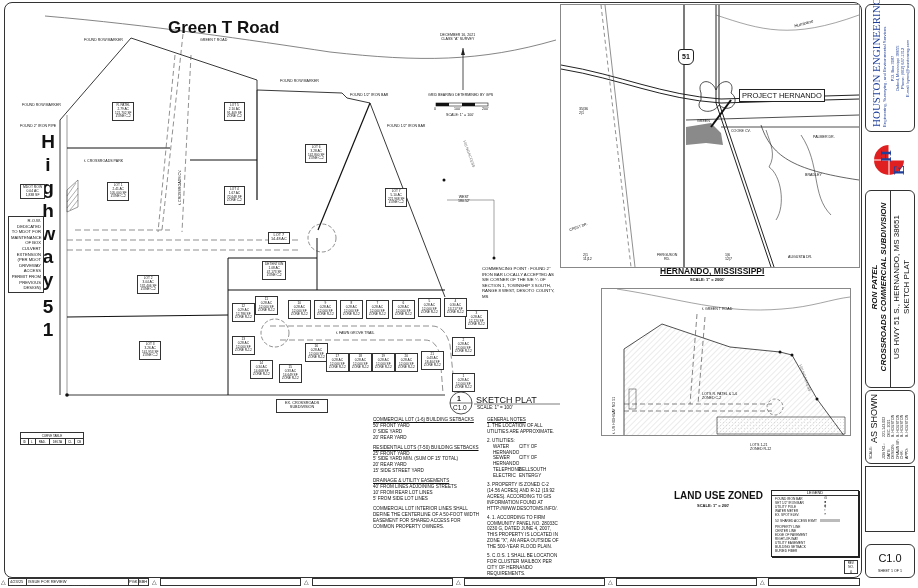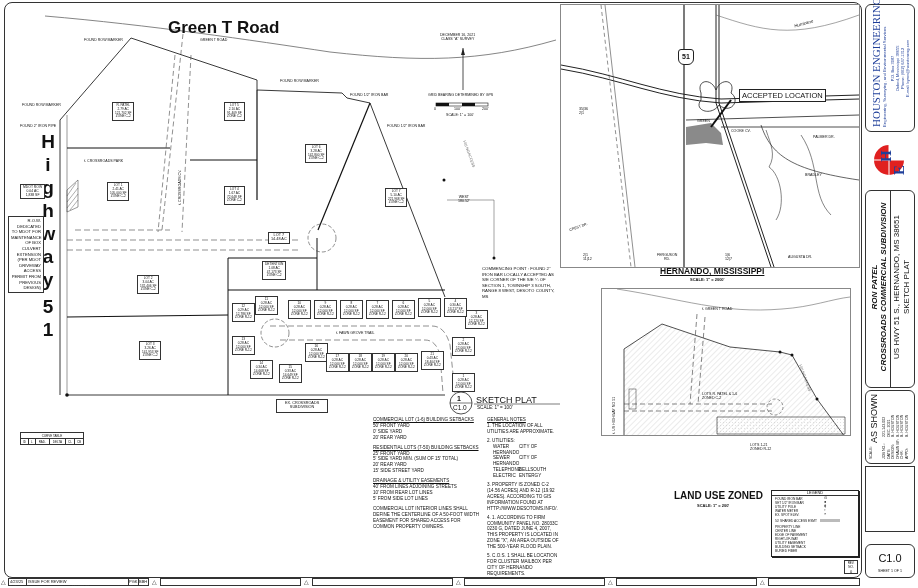--- a/index.html
+++ b/index.html
@@ -405,21 +405,21 @@
     <path d="M155,10 C200,25 230,35 298,10" fill="none" stroke="#666" stroke-width="0.6"></path>
     <polygon points="125,122 150,118 160,128 162,140 145,138 125,140" fill="#8a8a8a"></polygon>
     <line x1="125" y1="115" x2="298" y2="110" stroke="#222" stroke-width="0.8"></line>
     <line x1="160" y1="122" x2="298" y2="122" stroke="#222" stroke-width="0.8"></line>
     <path d="M200,120 C210,150 230,165 298,175" fill="none" stroke="#222" stroke-width="0.7"></path>
     <path d="M205,125 C210,140 215,150 208,162 C220,170 225,200 215,215" fill="none" stroke="#333" stroke-width="0.6"></path>
     <path d="M240,130 C260,160 250,190 270,210" fill="none" stroke="#333" stroke-width="0.6"></path>
     <line x1="150" y1="122" x2="170" y2="95" stroke="#111" stroke-width="2"></line>
   </svg>
   <div class="abs" style="left:117px;top:44px;width:14px;height:14px;border:1px solid #222;border-radius:3px 3px 6px 6px;font-size:7px;font-weight:bold;text-align:center;line-height:14px;background:#fff;">51</div>
-  <div class="abs" style="left:178px;top:84px;border:1px solid #222;background:#fff;font-size:7.5px;padding:1px 2px;">ACCEPTED LOCATION</div>
+  <div class="abs" style="left:178px;top:84px;border:1px solid #222;background:#fff;font-size:7.5px;padding:1px 2px;">PROJECT HERNANDO</div>
   <div class="abs" style="left:233px;top:16px;font-size:4.5px;font-style:italic;transform:rotate(-15deg);">Hurricane</div>
   <div class="abs tiny" style="left:136px;top:114px;">GREEN</div>
   <div class="abs tiny" style="left:170px;top:124px;">COOKE CV.</div>
   <div class="abs tiny" style="left:96px;top:248px;width:20px;text-align:center;">FERGUSON RD.</div>
   <div class="abs tiny" style="left:8px;top:220px;transform:rotate(-20deg);">CREST DR.</div>
   <div class="abs tiny" style="left:227px;top:250px;">AUGUSTA DR.</div>
   <div class="abs tiny" style="left:244px;top:168px;">BRADLEY</div>
   <div class="abs tiny" style="left:252px;top:130px;">PALMER DR.</div>
   <div class="abs tiny" style="left:18px;top:102px;"><span>35</span>|<span>36</span><br><span>2</span>|<span>1</span></div>
   <div class="abs tiny" style="left:22px;top:248px;"><span>2</span>|<span>1</span><br><span>11</span>|<span>12</span></div>

